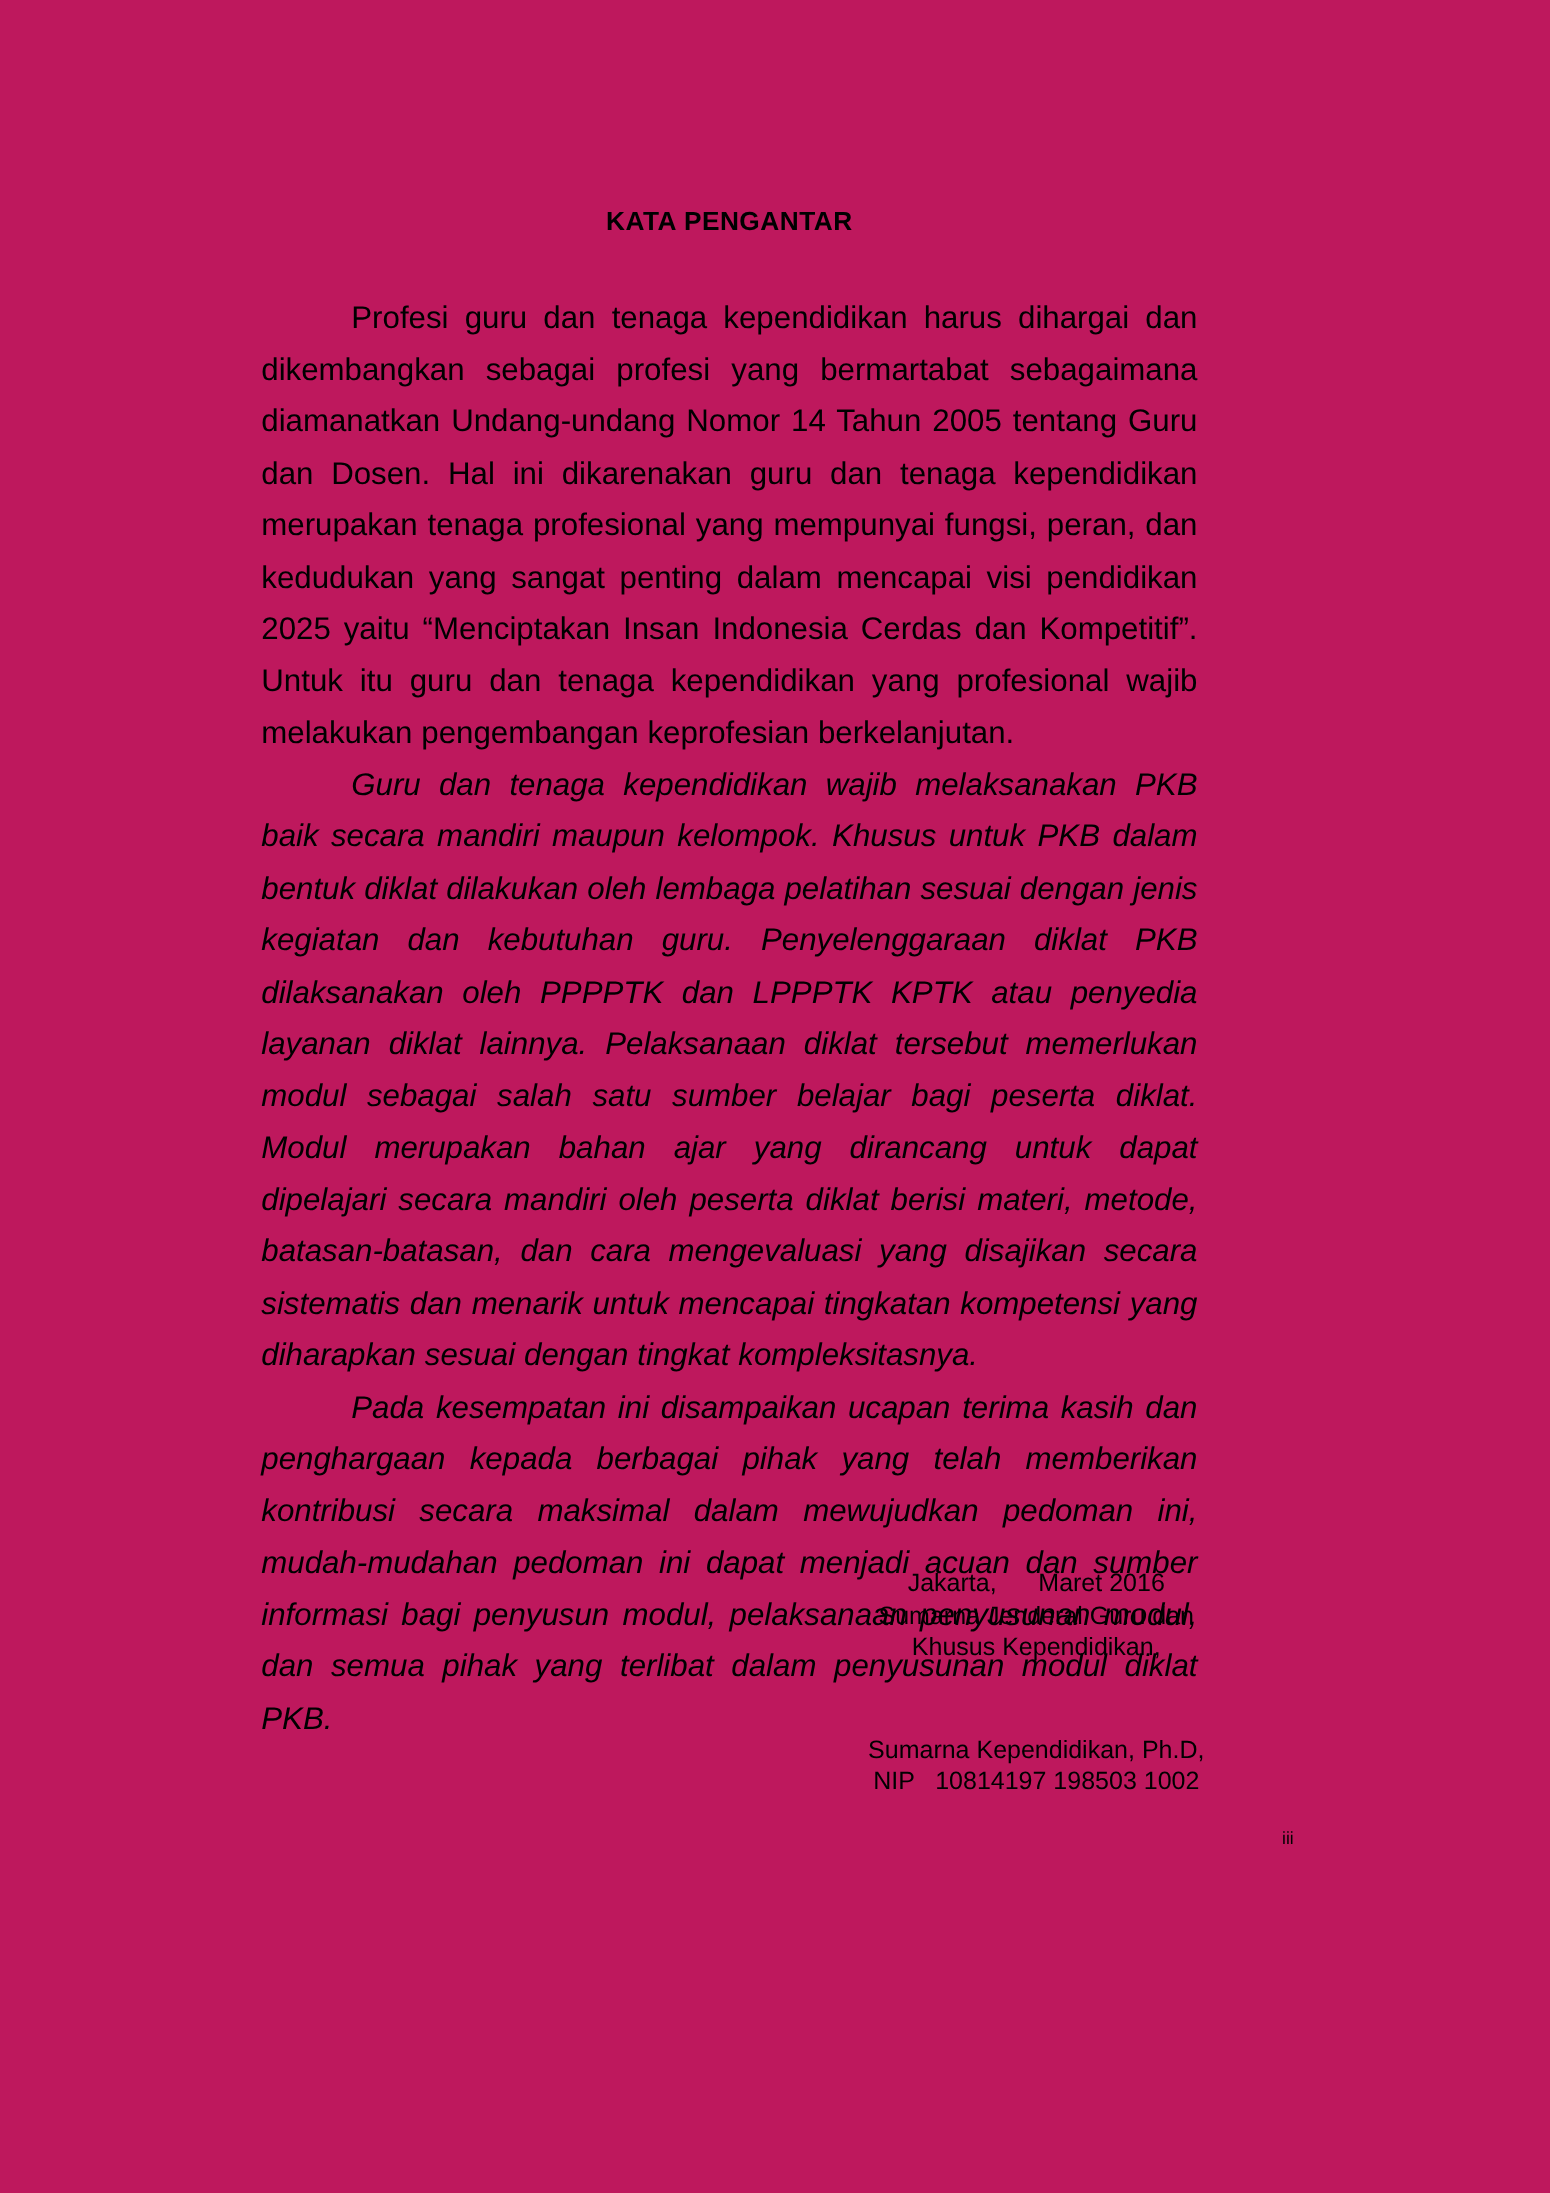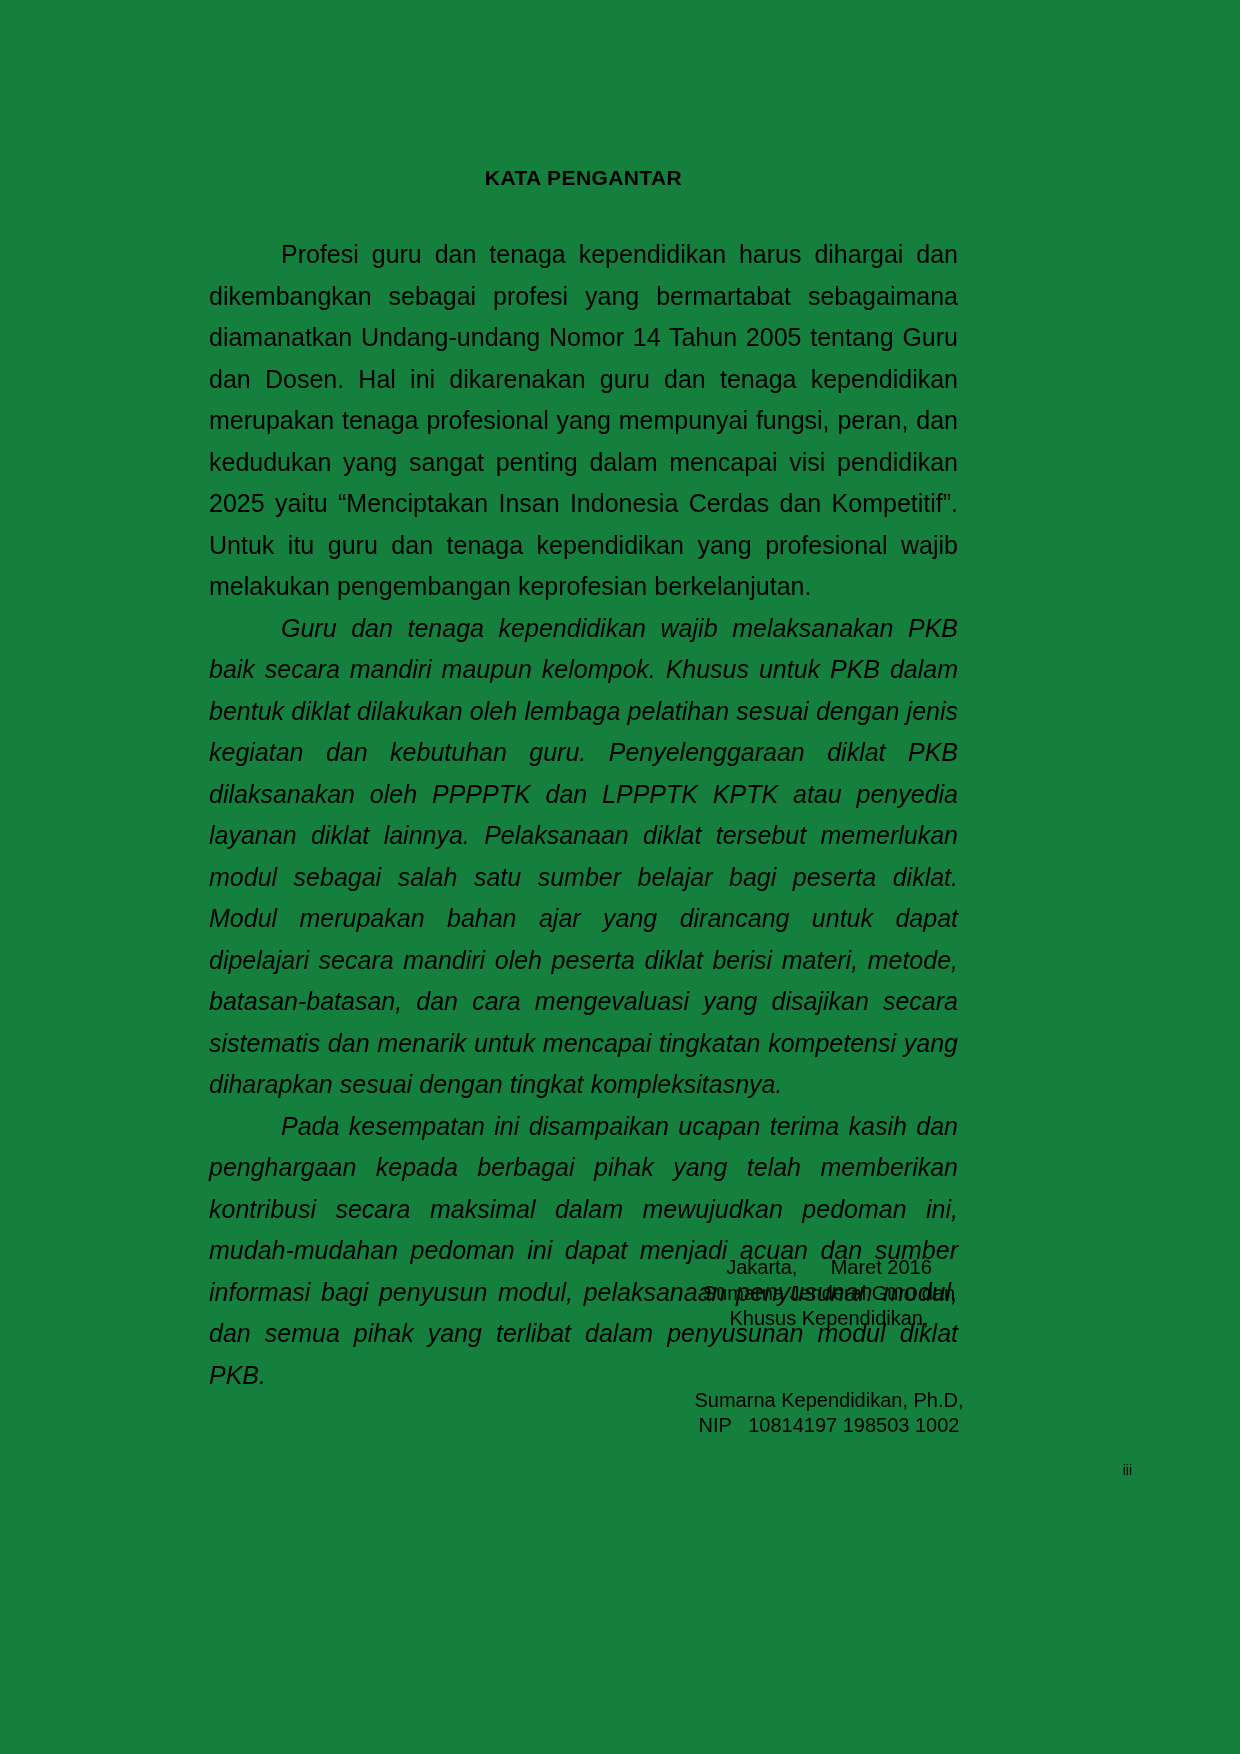--- a/index.html
+++ b/index.html
@@ -15,21 +15,21 @@
     color: #000000;
     overflow: hidden;
   }
 
   .page {
     position: absolute;
     left: 0;
     top: 0;
     width: 1240px;
     height: 1754px;
-    background: #15803d;
+    background: #be185d;
   }
 
   .content {
     position: absolute;
     left: 209px;
     top: 165px;
     width: 749px;
   }
 
   .doc-title {
@@ -71,21 +71,21 @@
     text-align: center;
   }
   .sign-gap {
     height: 56px;
   }
 
   .folio {
     position: absolute;
     left: 0;
     top: 1462px;
-    width: 1132px;
+    width: 1035px;
     text-align: right;
     font-size: 14px;
     line-height: 16px;
   }
 </style>
 </head>
 <body>
 
 <div class="page">
 

